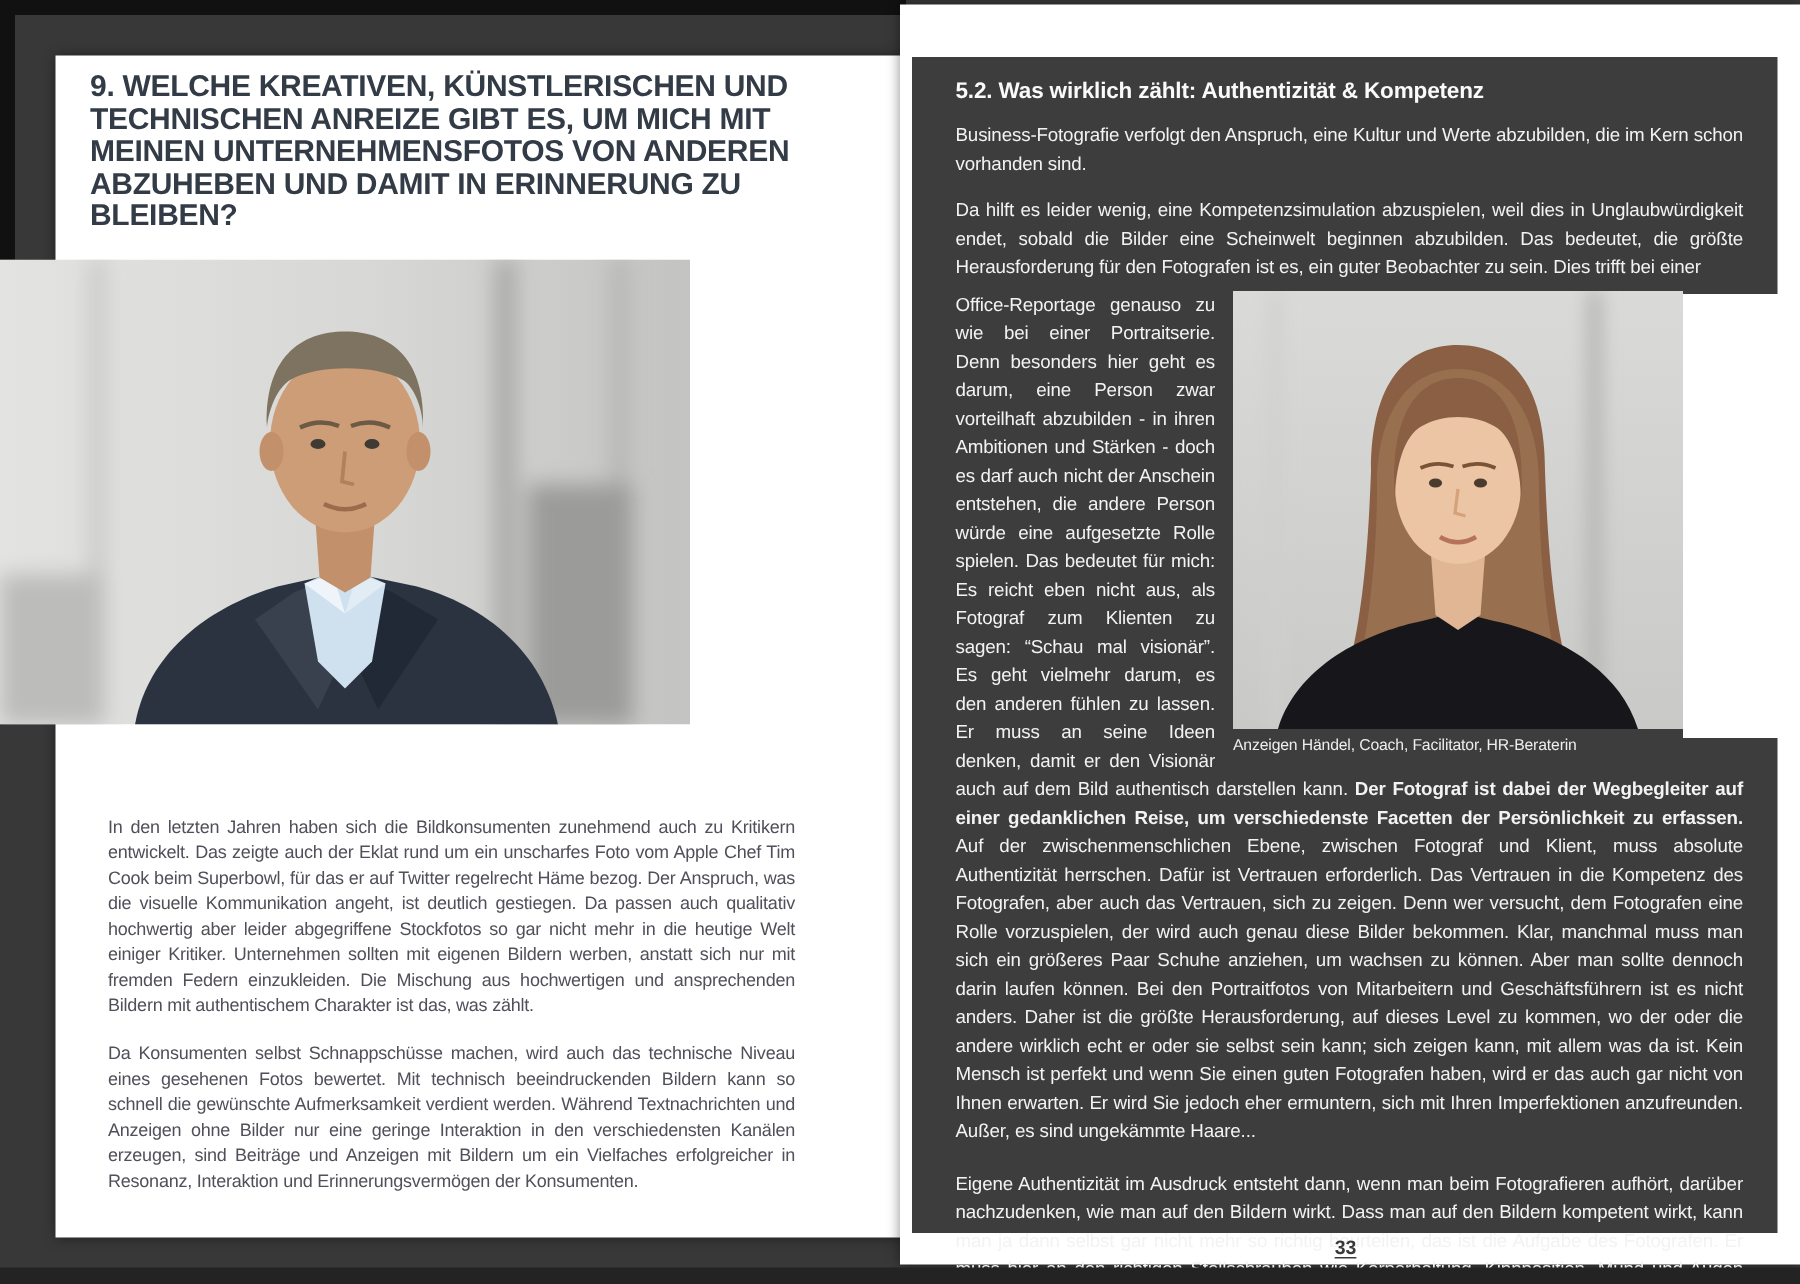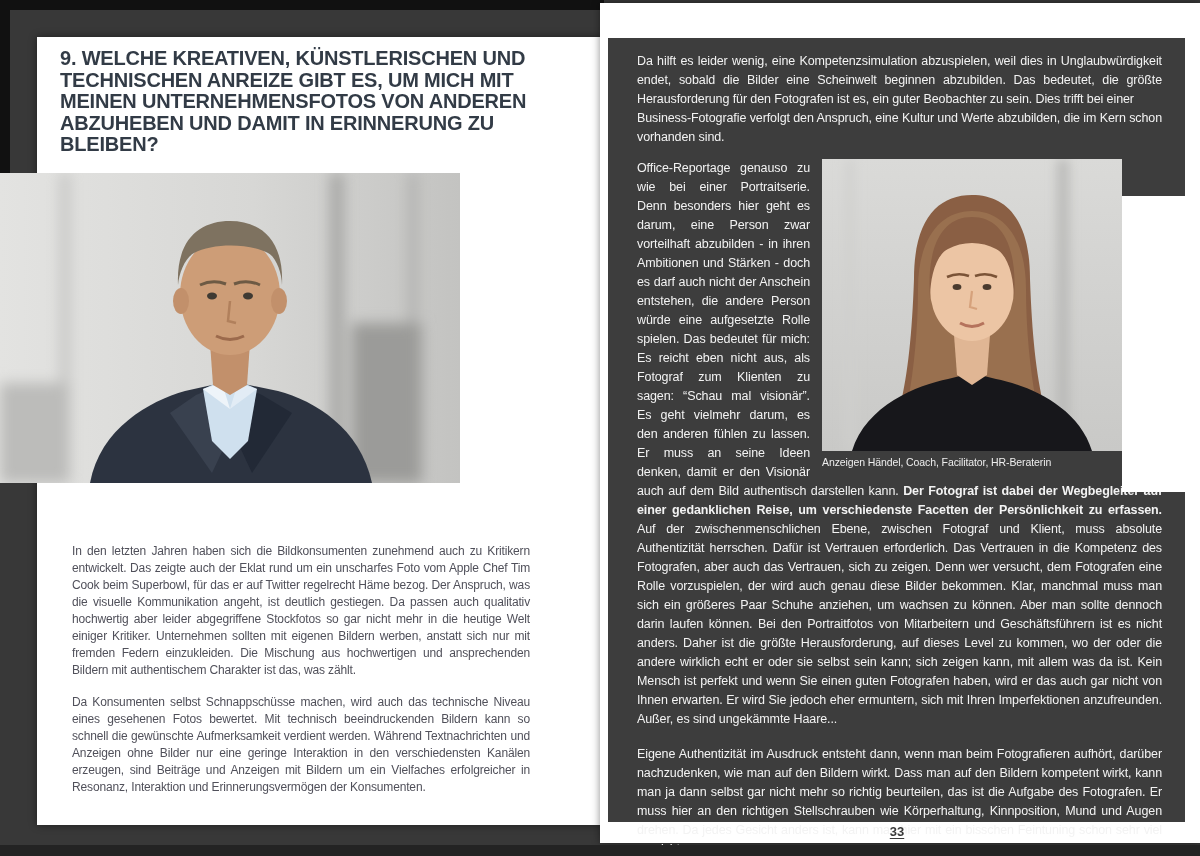--- a/index.html
+++ b/index.html
@@ -140,22 +140,23 @@
       <ellipse cx="212" cy="123" rx="5" ry="3.4" fill="#3f3a33"></ellipse>
       <ellipse cx="248" cy="123" rx="5" ry="3.4" fill="#3f3a33"></ellipse>
 
       <path d="M230 128 L228 148 L236 150" stroke="#b1805c" stroke-width="2.5" fill="none"></path>
       <path d="M216 163 q14 7 28 0" stroke="#9c6a4c" stroke-width="3" fill="none"></path>
     </svg>
   </div>
 
   <div class="right-page">
     <div class="rp-dark">
+      <h2 class="rp-h52">5.2. Was wirklich zählt: Authentizität &amp; Kompetenz</h2>
+      <p class="rp-text rp-intro">Business-Fotografie verfolgt den Anspruch, eine Kultur und Werte abzubilden, die im Kern schon vorhanden sind.</p>
       <p class="rp-text rp-lead">Da hilft es leider wenig, eine Kompetenzsimulation abzuspielen, weil dies in Unglaubwürdigkeit endet, sobald die Bilder eine Scheinwelt beginnen abzubilden. Das bedeutet, die größte Herausforderung für den Fotografen ist es, ein guter Beobachter zu sein. Dies trifft bei einer</p>
-      <p class="rp-text rp-intro">Business-Fotografie verfolgt den Anspruch, eine Kultur und Werte abzubilden, die im Kern schon vorhanden sind.</p>
 
       <div class="rp-wrap">
         <div class="photo-card">
           <svg width="300" height="292" viewBox="0 0 300 292" xmlns="http://www.w3.org/2000/svg">
             <defs>
               <linearGradient id="wbg" x1="0" y1="0" x2="0" y2="1">
                 <stop offset="0" stop-color="#dadad8"></stop>
                 <stop offset="1" stop-color="#c9c9c7"></stop>
               </linearGradient>
               <filter id="soft2" x="-20%" y="-20%" width="140%" height="140%">

